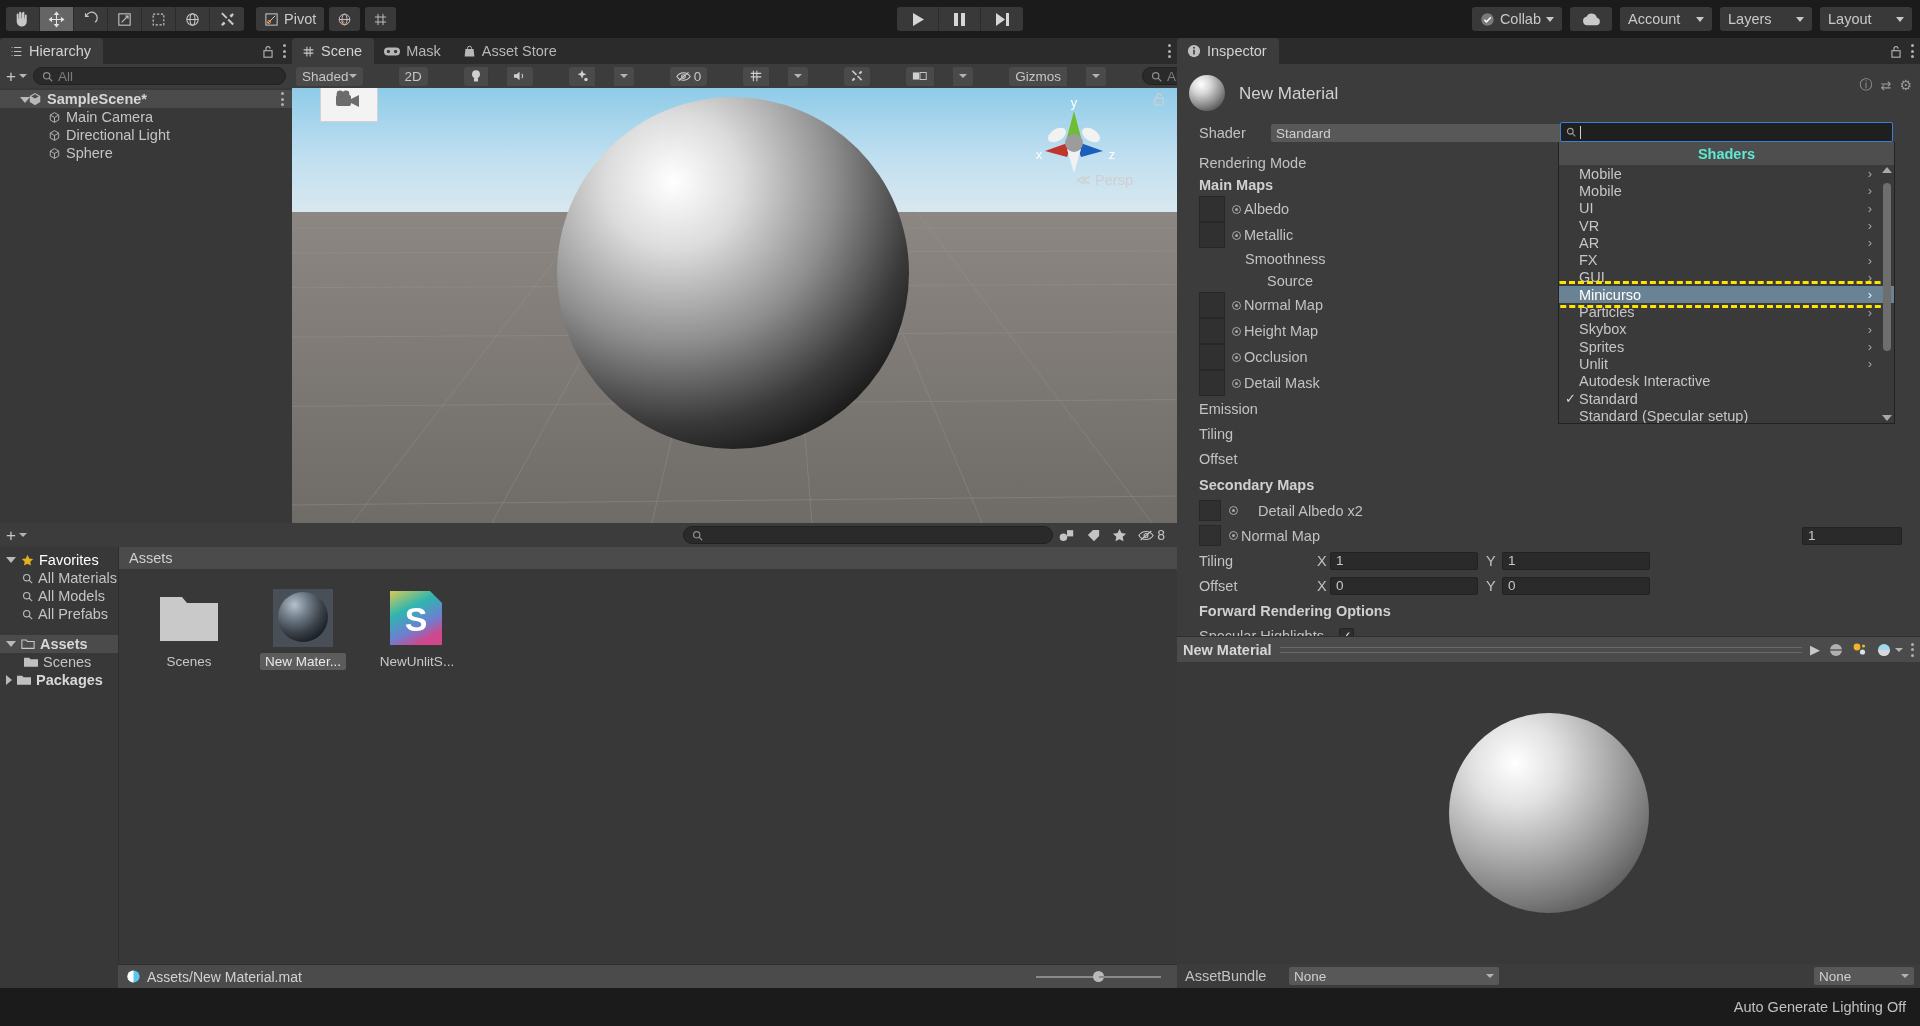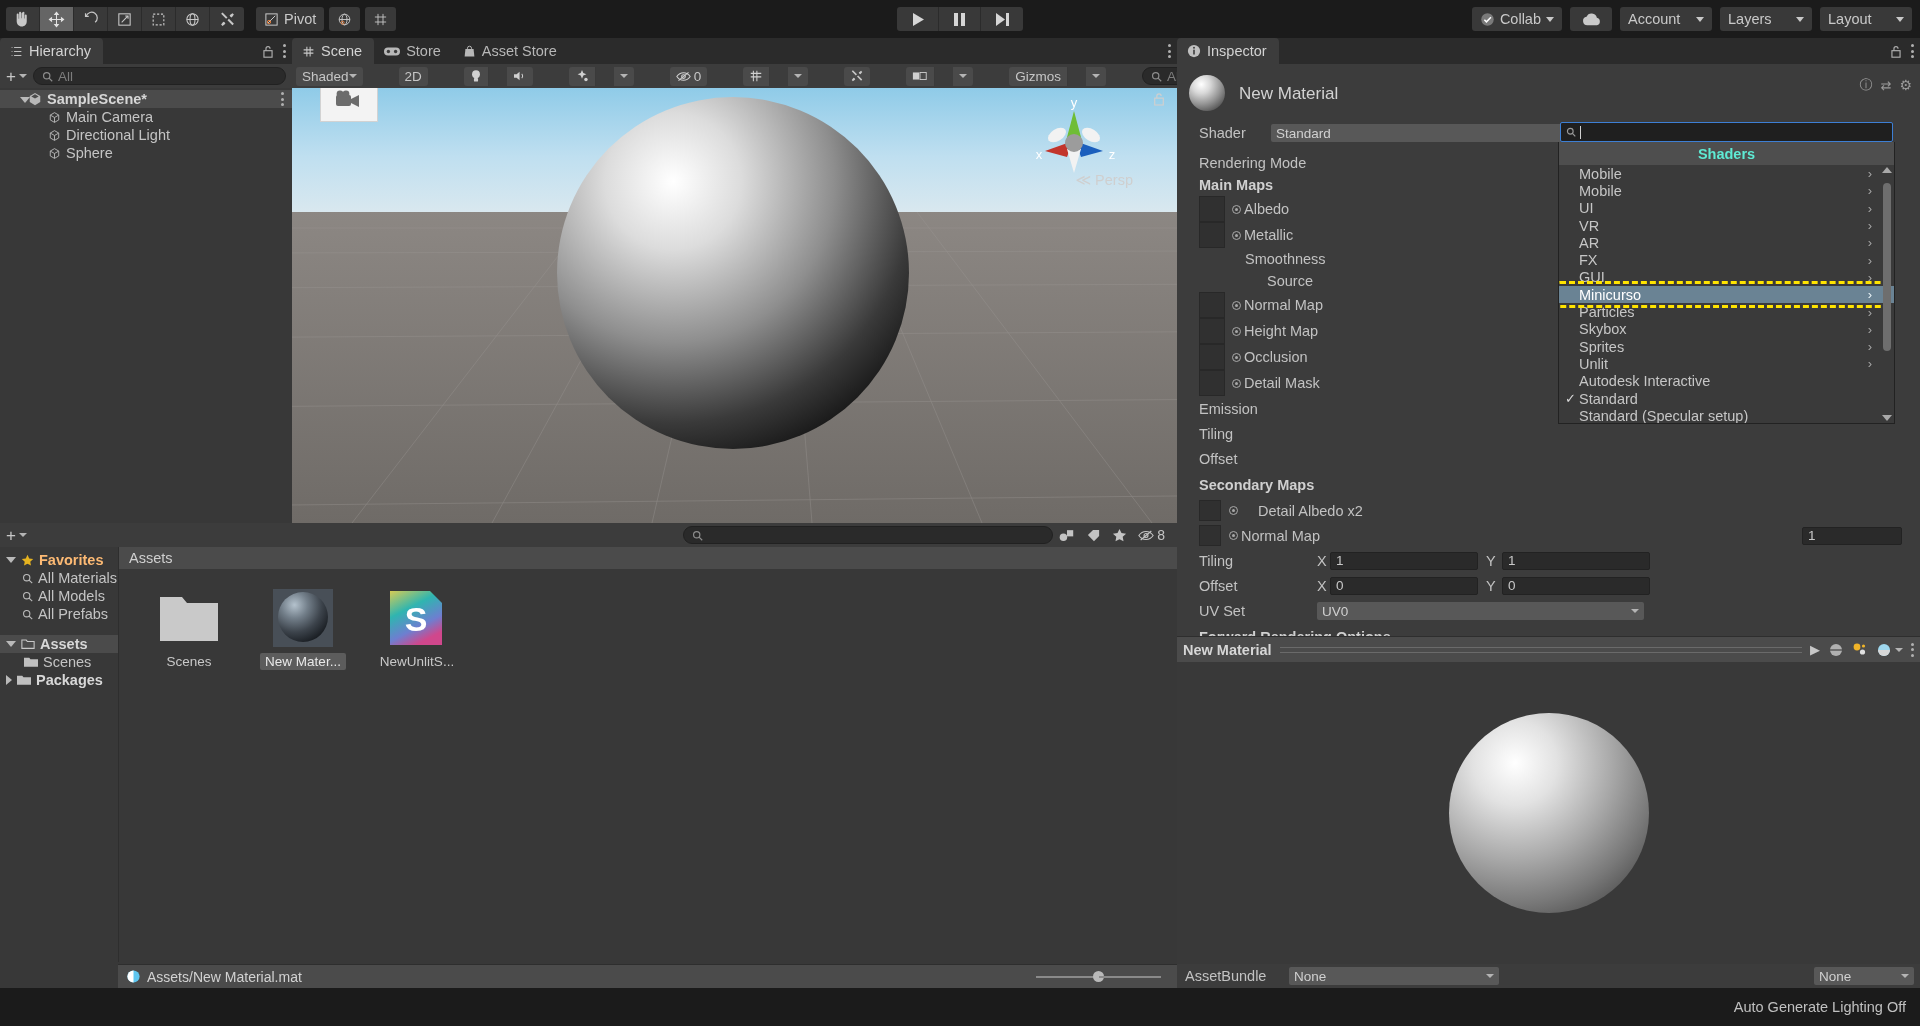--- a/index.html
+++ b/index.html
@@ -360,21 +360,21 @@
             <path d="M6 2v12M10 2v12M2 6h12M2 10h12"></path>
           </svg>
         <span>Scene</span>
       </div>
       <div class="ptab">
         <svg width="16" height="11" viewBox="0 0 20 12" fill="#b7b7b7">
             <rect x="0" y="1" width="20" height="10" rx="5"></rect>
             <circle cx="5.5" cy="6" r="2.1" fill="#3c3c3c"></circle>
             <circle cx="14.5" cy="6" r="2.1" fill="#3c3c3c"></circle>
           </svg>
-        <span>Store</span>
+        <span>Mask</span>
       </div>
       <div class="ptab">
         <svg width="13" height="13" viewBox="0 0 16 16" fill="#b7b7b7">
             <path d="M3 5h10l1 9H2l1-9z"></path>
             <path d="M5.5 5.5V4a2.5 2.5 0 015 0v1.5" fill="none" stroke="#b7b7b7" stroke-width="1.2"></path>
           </svg>
         <span>Asset Store</span>
       </div>
       <div class="tabbar-right">
         <span class="kebab">
@@ -686,27 +686,20 @@
       <span class="ilabel" style="width:118px">Offset</span>
       <span class="ilabel" style="width:13px">X</span>
       <div class="field" style="width:148px">
           <span>0</span>
         </div>
       <span class="ilabel" style="width:16px;margin-left:8px">Y</span>
       <div class="field" style="width:148px">
           <span>0</span>
         </div>
     </div>
-    <div class="irow" style="height:26px">
-      <span class="ilabel" style="width:118px">UV Set</span>
-      <div class="dropfield" style="width:327px">
-        <span>UV0</span>
-          <span class="caret-sm"></span>
-      </div>
-    </div>
 
     <div class="irow" style="height:25px">
       <span class="isect">Forward Rendering Options</span>
     </div>
     <div class="irow" style="height:25px">
       <span class="ilabel" style="width:140px">Specular Highlights</span>
       <div class="chk">✓</div>
     </div>
     <div class="irow" style="height:25px">
       <span class="ilabel" style="width:140px">Reflections</span>
@@ -889,21 +882,21 @@
       </div>
     </div>
 
     <div class="proj-split">
       <div class="proj-tree">
         <div class="prow">
           <span style="width:0;height:0;border-left:5px solid transparent;border-right:5px solid transparent;border-top:6px solid #b9b9b9"></span>
           <svg width="13" height="13" viewBox="0 0 16 16" fill="#e5b320">
               <path d="M8 1l2.1 4.4 4.9.6-3.6 3.4.9 4.8L8 11.9 3.7 14.2l.9-4.8L1 6l4.9-.6z"></path>
             </svg>
-          <span style="font-weight:bold;color:#fdba74">Favorites</span>
+          <span style="font-weight:normal;color:#ffffff">Favorites</span>
         </div>
         <div class="prow" style="padding-left:22px">
           <svg width="11" height="11" viewBox="0 0 14 14" fill="none" stroke="#bdbdbd" stroke-width="1.4">
               <circle cx="6" cy="6" r="4"></circle>
               <path d="M9 9l4 4"></path>
             </svg>
           <span>All Materials</span>
         </div>
         <div class="prow" style="padding-left:22px">
           <svg width="11" height="11" viewBox="0 0 14 14" fill="none" stroke="#bdbdbd" stroke-width="1.4">

